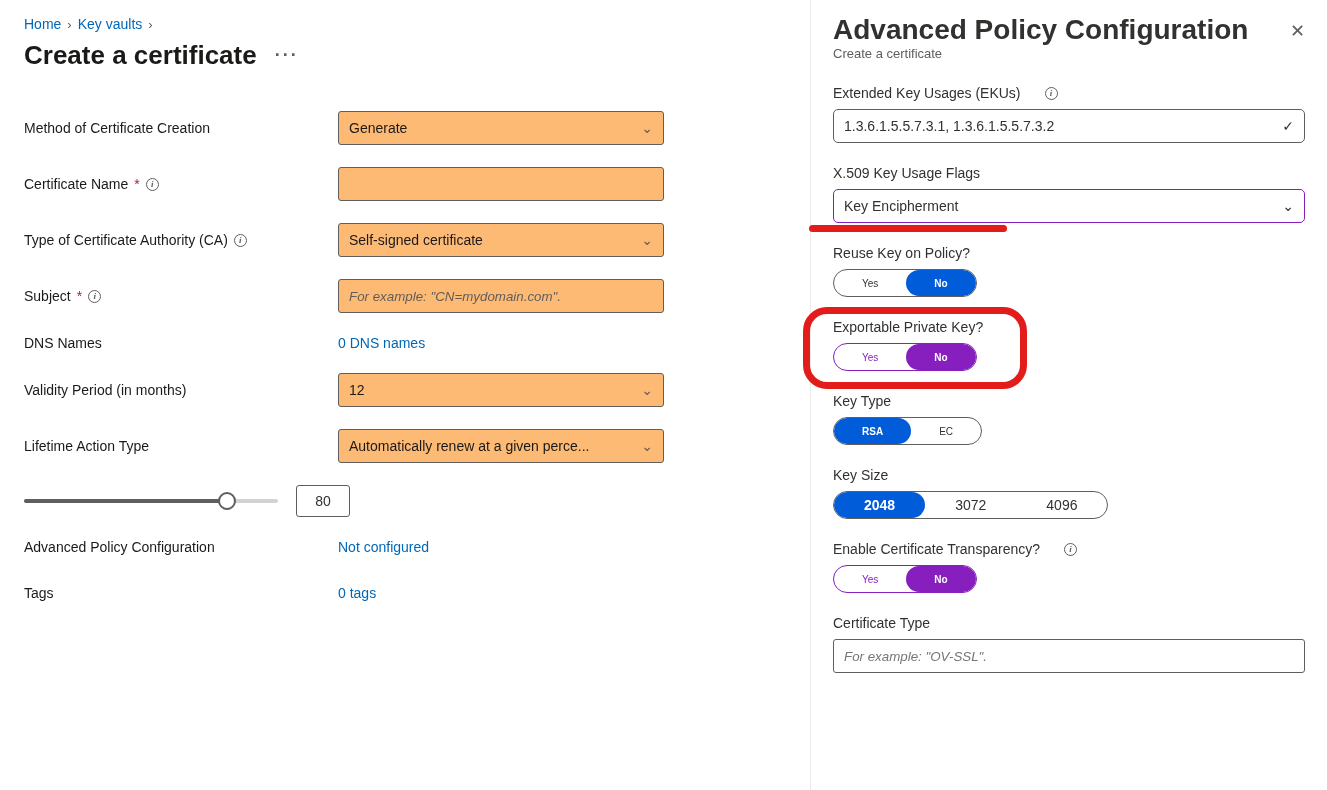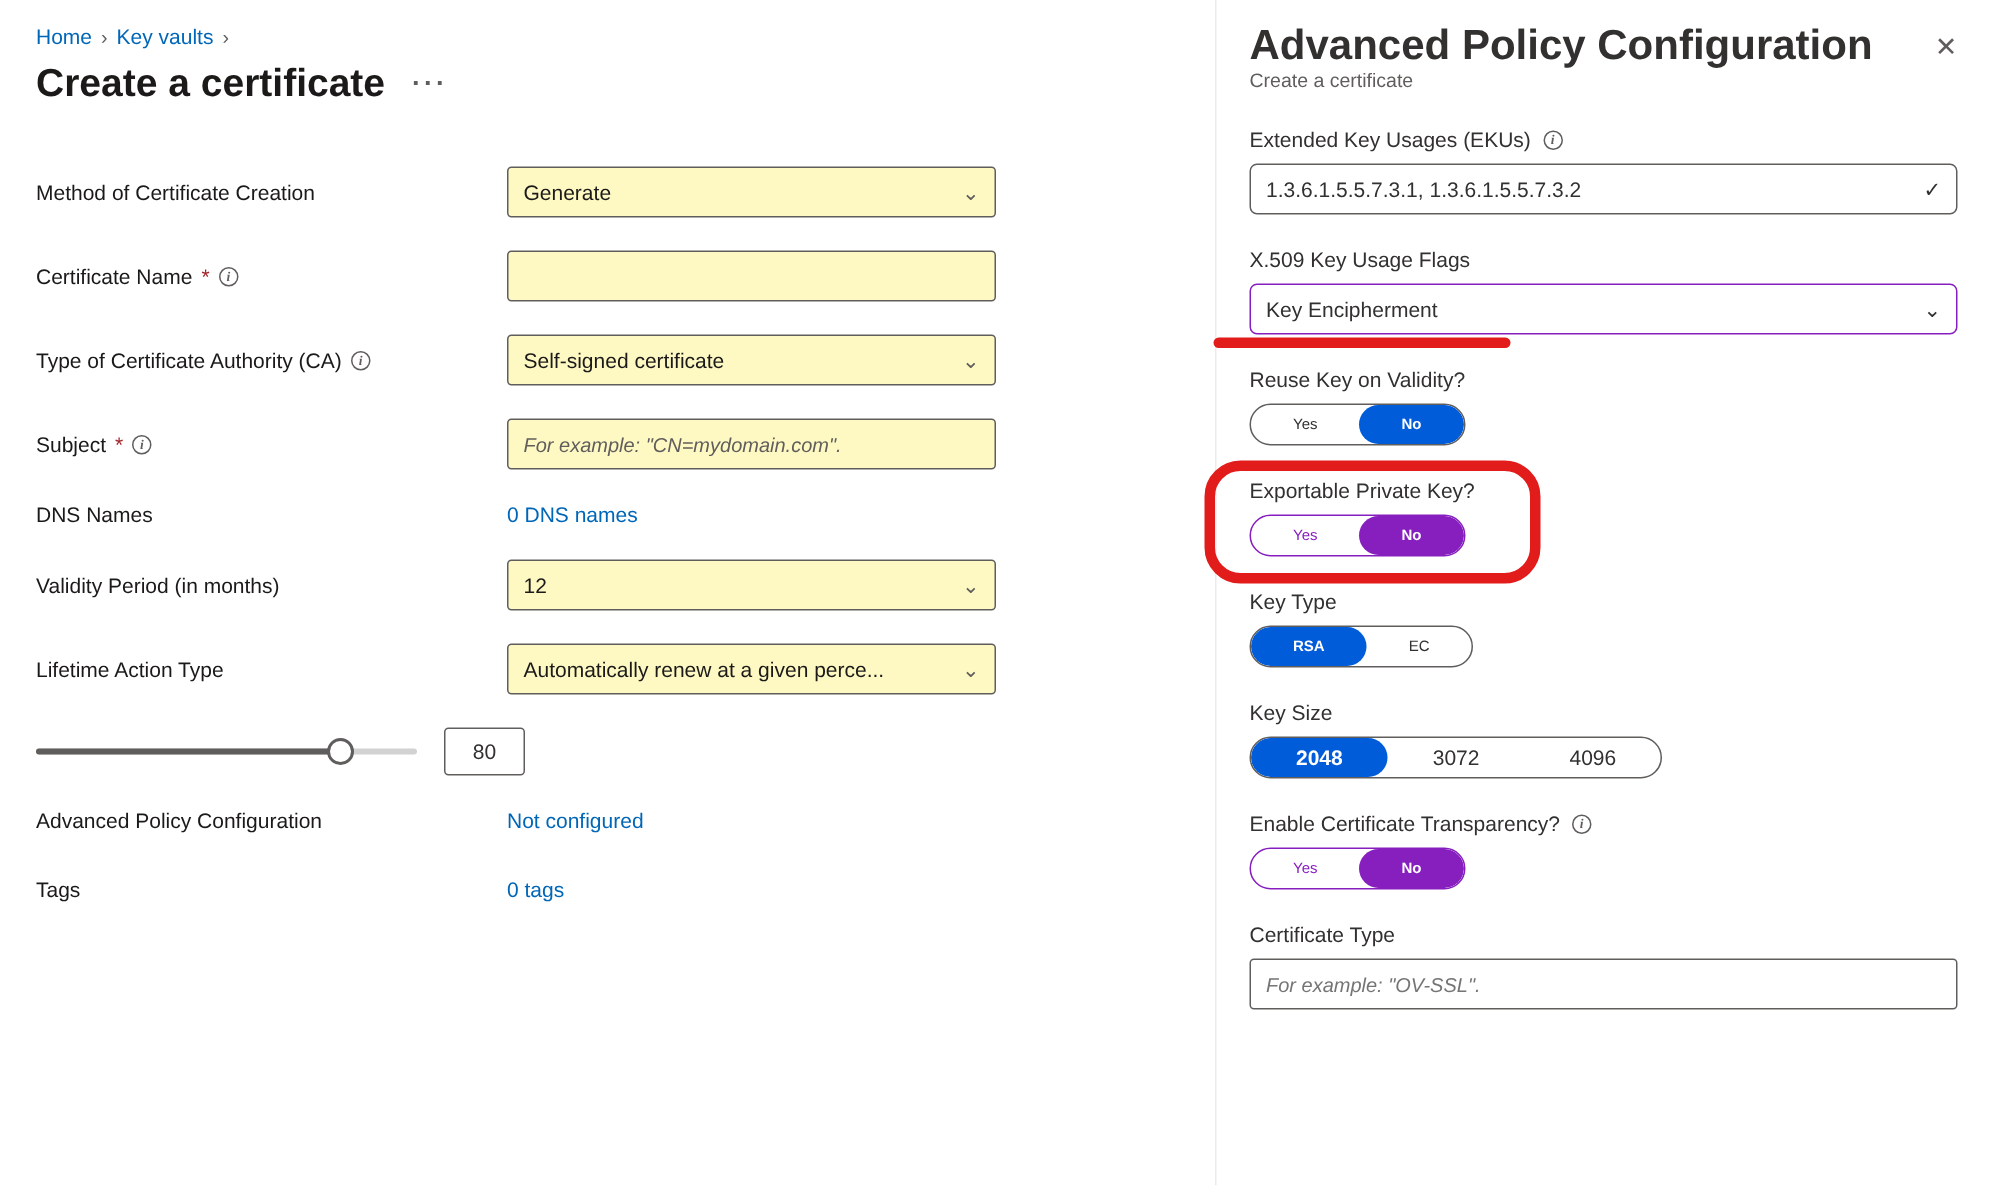--- a/index.html
+++ b/index.html
@@ -14,21 +14,21 @@
     .page-title .dots { font-size: 18px; color: #605e5c; letter-spacing: 2px; font-weight: bold;}
 
     .field-row { display: flex; align-items: center; margin-bottom: 22px; }
     .field-label { flex: 0 0 314px; display: flex; align-items: center; gap: 6px; font-size: 14px; color: #1b1a19; }
     .required { color: #a4262c; }
     .info-icon { width: 13px; height: 13px; border: 1px solid #605e5c; border-radius: 50%; display: inline-flex; align-items: center; justify-content: center; font-size: 9px; font-style: italic; color: #605e5c; font-family: Georgia, serif; font-weight:bold; cursor: default; }
 
     .field-control { flex: 0 0 326px; }
     .azure-select, .azure-input {
       width: 100%; height: 34px; border: 1px solid #605e5c; border-radius: 3px;
-      background: #fef9c3; padding: 0 10px; display: flex; align-items: center;
+      background: #fdba74; padding: 0 10px; display: flex; align-items: center;
       justify-content: space-between; color: #1b1a19; cursor: pointer;
     }
     .azure-input { cursor: text; }
     .azure-input::placeholder { font-style: italic; color: #605e5c; }
     .azure-select .chev-down { color: #605e5c; }
     .link-text { color: #0067b8; cursor: pointer; }
 
     .pill-group { display: inline-flex; border: 1px solid #605e5c; border-radius: 16px; overflow: hidden; height: 28px; }
     .pill-group .pill { padding: 0 20px; display: flex; align-items: center; cursor: pointer; font-size: 10px; }
     .pill.selected-blue { background: #015cda; color: #fff; border-radius: 16px; font-weight: 600;}
@@ -41,21 +41,21 @@
     .slider-thumb { position: absolute; left: 80%; top: 50%; transform: translate(-50%, -50%); width: 18px; height: 18px; border-radius: 50%; background: #fff; border: 2px solid #605e5c;}
     .slider-value { width: 54px; height: 32px; border: 1px solid #605e5c; border-radius: 3px; text-align: center; display:flex; align-items:center; justify-content:center;}
 
     
     .blade { flex: 1; border-left: 1px solid #edebe9; padding: 14px 22px; overflow: visible; position: relative; }
     .blade-header { display: flex; justify-content: space-between; align-items: flex-start;}
     .blade-title { font-size: 28px; font-weight: 600; }
     .blade-sub { color: #605e5c; font-size: 13px; margin-top: 0px; margin-bottom: 24px;}
     .close-x { font-size: 18px; color: #605e5c; cursor: pointer; padding-top:6px;}
 
-    .blabel { display: flex; align-items: center; gap: 8px; margin-bottom: 8px; font-size: 14px;}
+    .blabel { display: flex; align-items: center; gap: 24px; margin-bottom: 8px; font-size: 14px;}
     .bcontrol { margin-bottom: 22px; }
 
     .full-select { width: 100%; height: 34px; border: 1px solid #605e5c; border-radius: 5px; display: flex; align-items: center; justify-content: space-between; padding: 0 10px; cursor: pointer;}
     .full-select.active { border-color: #871fbf; }
     .check-icon { color: #323130; }
     .full-input { width: 100%; height: 34px; border: 1px solid #605e5c; border-radius: 3px; padding: 0 10px; background:#fff; }
     .full-input::placeholder { font-style: italic; color: #757575;}
 
     .seg3 { display: inline-flex; border: 1px solid #605e5c; border-radius: 16px; overflow: hidden; height: 28px;}
     .seg3 .seg { padding: 0 30px; display: flex; align-items: center; cursor: pointer;}
@@ -202,21 +202,21 @@
     </div>
   <div class="bcontrol" style="position:relative;">
     <div class="full-select active">
       <span>Key Encipherment</span>
       <span class="chev-down">⌄</span>
     </div>
     <div class="anno-line" style="left:-24px; top:36px; width:198px;"></div>
   </div>
 
   <div class="blabel">
-      <span>Reuse Key on Validity?</span>
+      <span>Reuse Key on Policy?</span>
     </div>
   <div class="bcontrol">
     <div class="pill-group">
       <span class="pill" style="padding:0 28px;">Yes</span>
       <span class="pill selected-blue" style="padding:0 28px;">No</span>
     </div>
   </div>
 
   <div style="position:relative;">
     <div class="anno" style="left:-30px; top:-12px; width:224px; height:82px;"></div>

